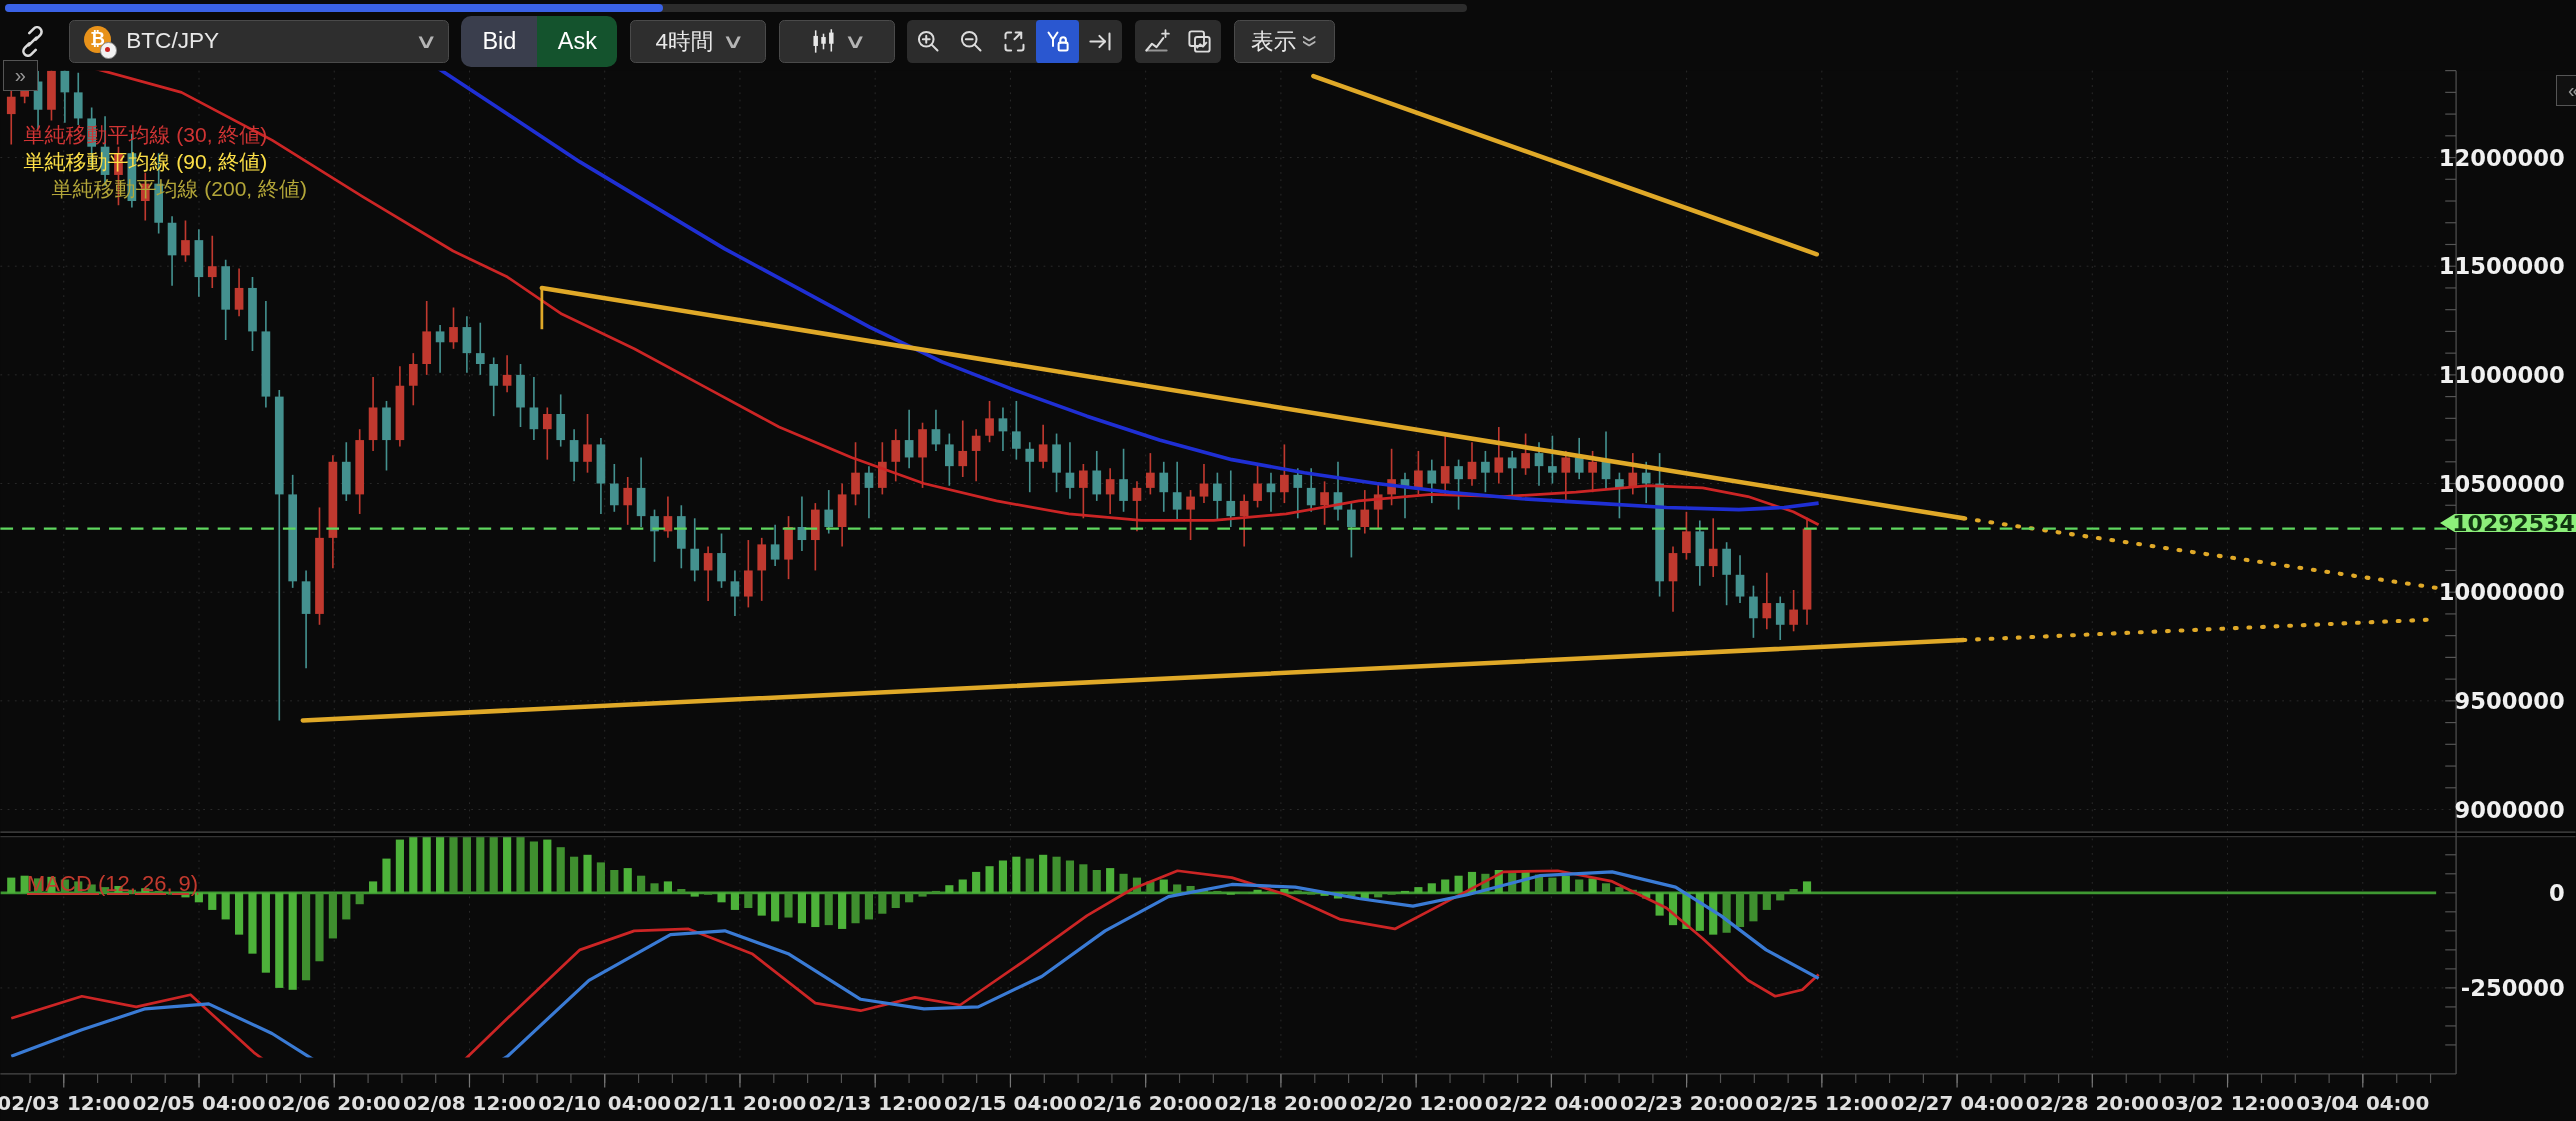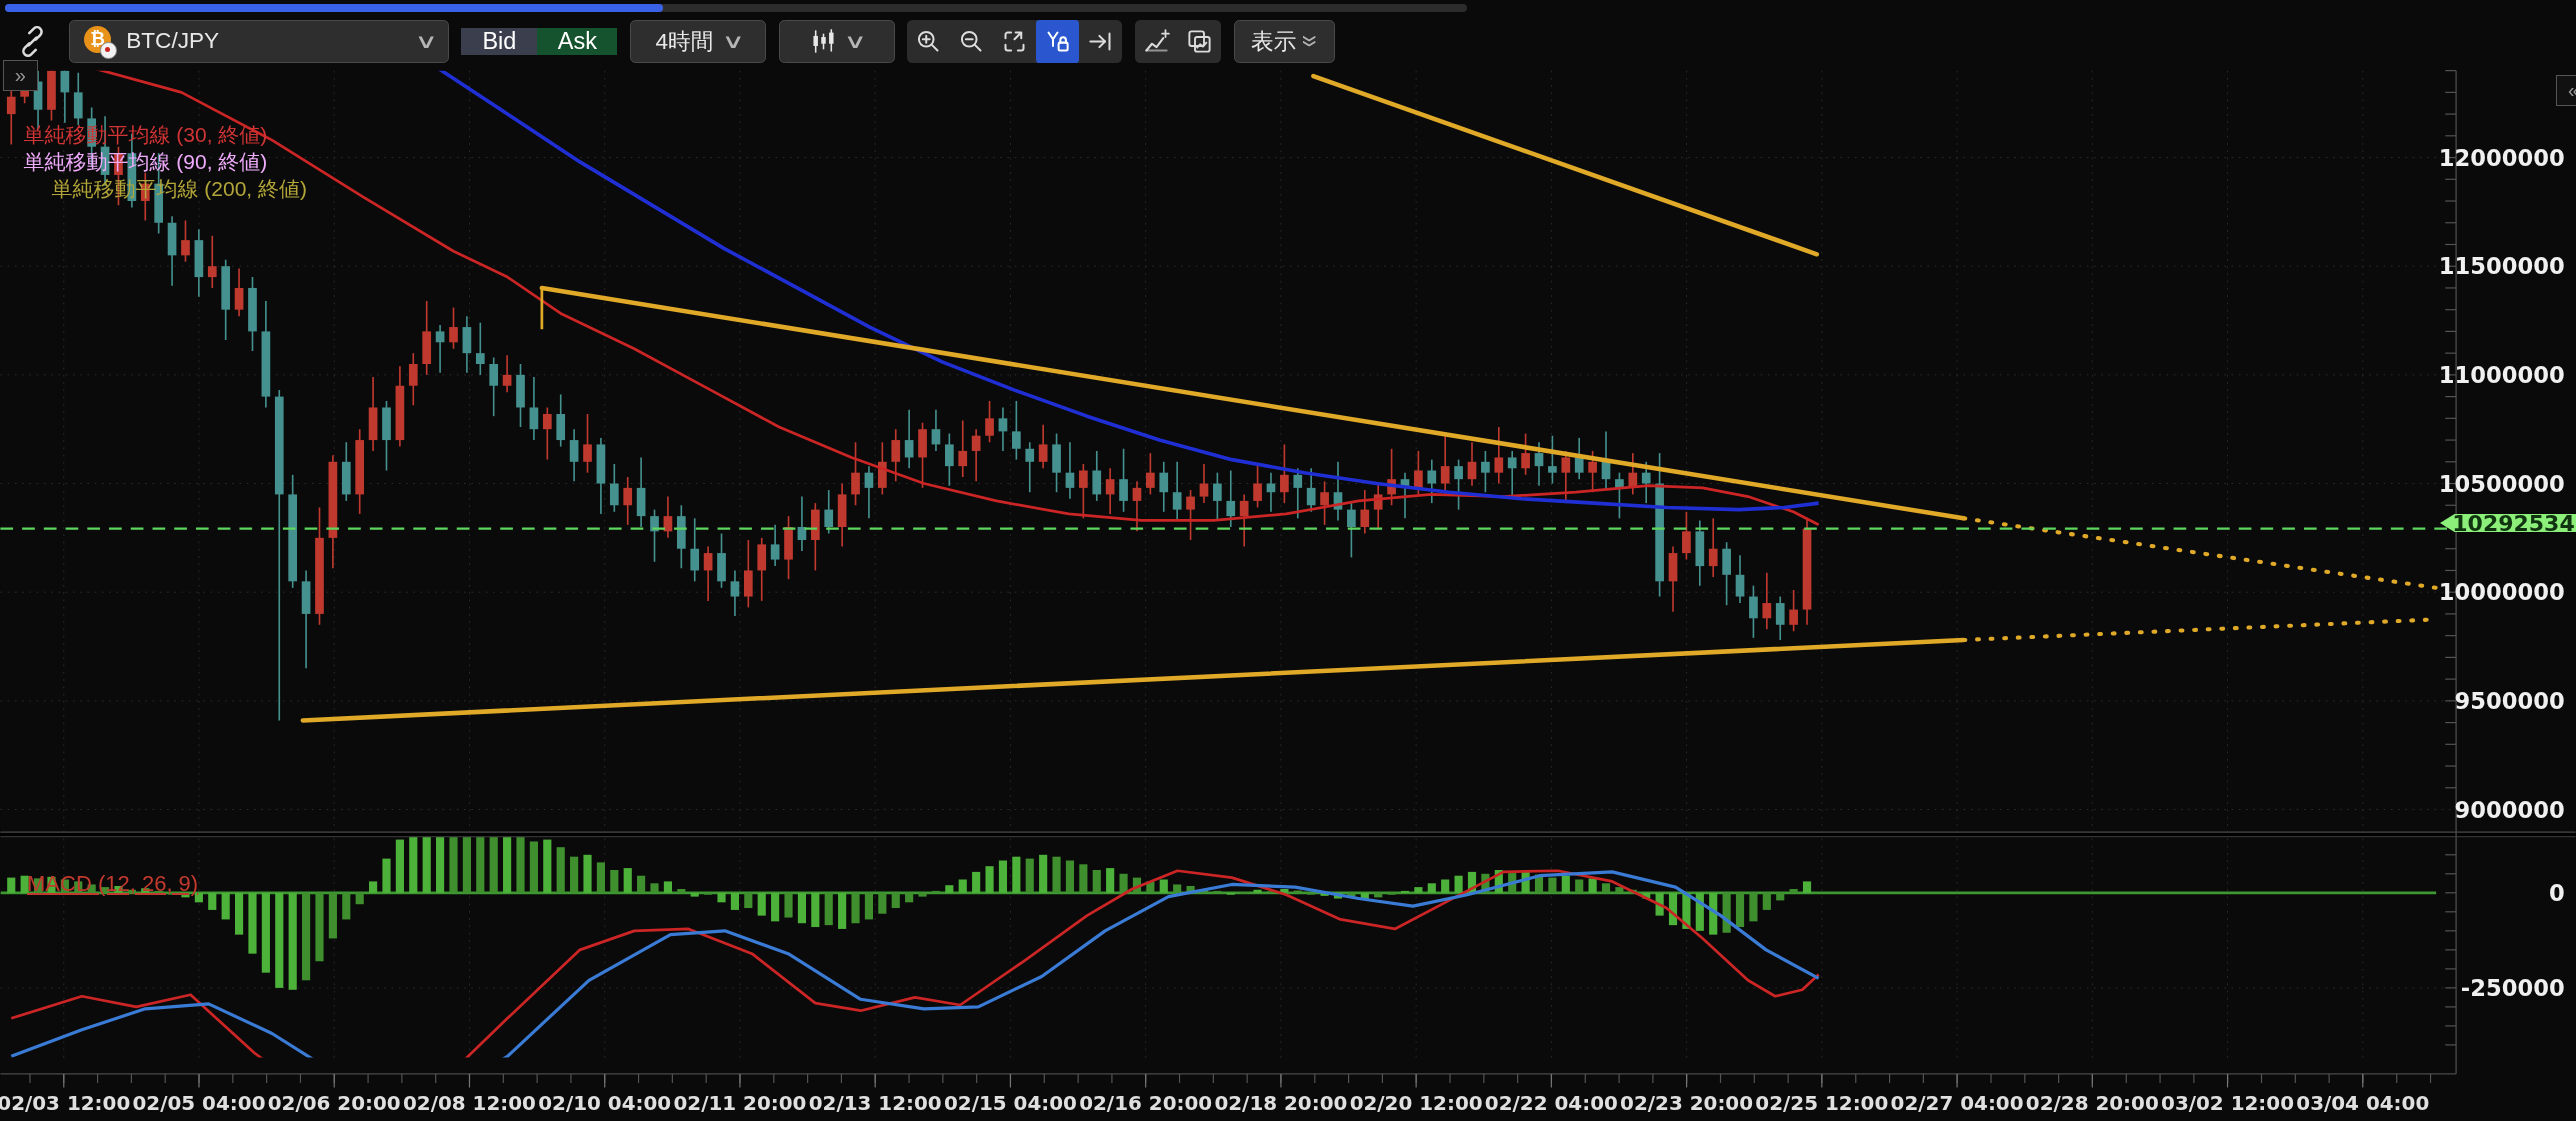--- a/index.html
+++ b/index.html
@@ -9,39 +9,39 @@
   #topstrip{position:absolute;left:5.4px;top:3.6px;width:1462px;height:8.2px;background:#2c2c2c;border-radius:4.5px;}
   #topstrip .blue{position:absolute;left:0;top:0;height:8.2px;background:#3a62e6;border-radius:4.5px;}
   
   #toolbar{position:absolute;left:0;top:11.8px;width:2576px;height:59px;display:flex;align-items:center;gap:12.7px;padding-left:9px;box-sizing:border-box;}
   .tbtn{display:flex;align-items:center;justify-content:center;background:#2e2e2e;border:0.9px solid #4a4a4a;
         border-radius:5.4px;height:43px;color:#e8e8e8;font-size:22.6px;cursor:pointer;box-sizing:border-box;}
   .iconbtn{background:transparent;border:none;width:47px;}
   #symbolbtn{width:380px;justify-content:flex-start;padding:0 14.5px;gap:11px;}
   #symbolbtn .grow{flex:1;}
   .chev{color:#b5b5b5;font-size:20px;transform:scaleX(1.6);font-weight:400;}
-  #bidask{display:flex;height:36px;border-radius:4px;overflow:hidden;align-items:center;}
+  #bidask{display:flex;height:51px;border-radius:10px;overflow:hidden;}
   #bidbtn{width:76px;background:#3a3e4d;color:#fff;display:flex;align-items:center;justify-content:center;font-size:23.5px;cursor:pointer;}
   #askbtn{width:80px;background:#14532d;color:#fff;display:flex;align-items:center;justify-content:center;font-size:23.5px;cursor:pointer;}
   #tfbtn{width:136px;gap:12.7px;}
   #ctypebtn{width:116px;gap:11px;}
   .icongroup{display:flex;background:#2c2c2c;border-radius:5.4px;overflow:hidden;height:43px;}
   .icongroup .cell{width:43px;height:43px;display:flex;align-items:center;justify-content:center;cursor:pointer;}
   .cell.active{background:#2a57d0;border-radius:3.6px;}
   #displaybtn{width:101px;gap:9px;}
   .dblchev{color:#b5b5b5;font-size:22px;display:inline-block;transform:rotate(90deg) scaleY(1.4);}
   .btcwrap{position:relative;width:31px;height:31px;}
   .btccoin{position:absolute;left:0;top:0;width:27px;height:27px;border-radius:50%;background:#e8921a;color:#fff;
            display:flex;align-items:center;justify-content:center;font-size:18px;font-weight:bold;}
   .jpycoin{position:absolute;right:-1.8px;bottom:-1.8px;width:14.5px;height:14.5px;border-radius:50%;background:#f2f2f2;border:0.9px solid #888;}
   .jpycoin::after{content:"";position:absolute;left:3.6px;top:3.6px;width:5.4px;height:5.4px;border-radius:50%;background:#cc2222;}
   
   .legend{position:absolute;left:23.5px;top:121px;font-size:21px;line-height:27px;cursor:pointer;}
   .legend .l30{color:#d03434;}
-  .legend .l90{color:#f0abfc;}
+  .legend .l90{color:#fde047;}
   .legend .l200{color:#b3a639;margin-left:28px;}
   #macdlabel{position:absolute;left:27px;top:871px;font-size:22px;color:#c23a2e;cursor:pointer;text-decoration:underline;}
   #pricetag{position:absolute;left:2440px;top:514px;width:136px;height:18px;background:#8cef7a;
             clip-path:polygon(0 50%,14.5px 0,100% 0,100% 100%,14.5px 100%);
             display:flex;align-items:center;justify-content:center;padding-left:11px;box-sizing:border-box;
             color:#103410;font-size:22px;font-weight:bold;font-family:"DejaVu Sans",sans-serif;}
   .collapse{position:absolute;width:33px;height:29px;border:0.9px solid #555;color:#999;background:#111;
             display:flex;align-items:center;justify-content:center;font-size:20px;cursor:pointer;}
   #collL{left:2.7px;top:60px;}
   #collR{left:2556px;top:75px;border-right:none;}

